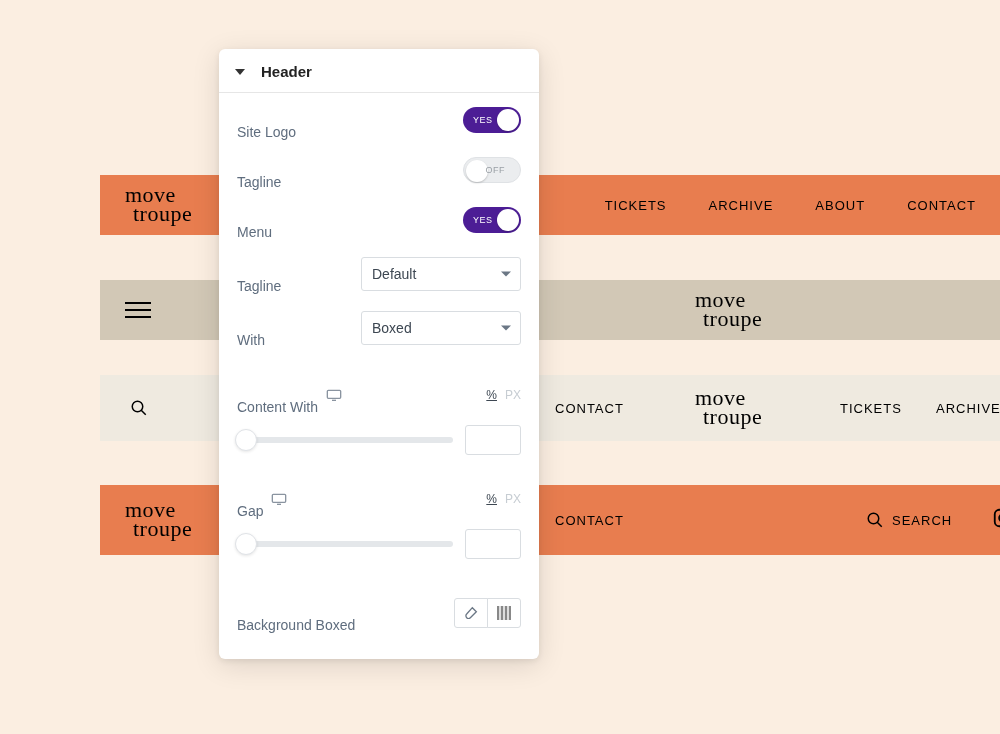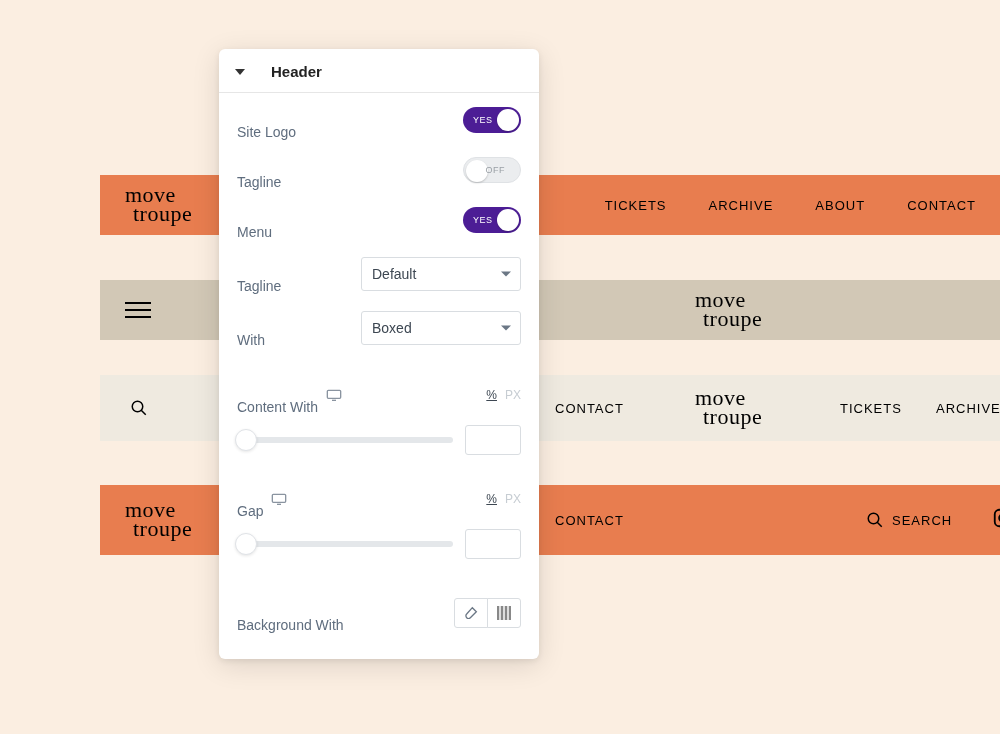--- a/index.html
+++ b/index.html
@@ -91,21 +91,21 @@
     left: 219px;
     top: 49px;
     width: 320px;
     background: #fff;
     border-radius: 6px;
     box-shadow: 0 6px 28px rgba(0,0,0,0.12), 0 2px 6px rgba(0,0,0,0.08);
   }
   .panel-header {
     display: flex;
     align-items: center;
-    gap: 26px;
+    gap: 16px;
     padding: 14px 16px 12px;
     border-bottom: 1px solid #e6e6e6;
   }
   .caret {
     width: 0; height: 0;
     border-left: 5px solid transparent;
     border-right: 5px solid transparent;
     border-top: 6px solid #333;
   }
   .panel-title { font-size: 15px; font-weight: 700; color: #222; }
@@ -374,21 +374,21 @@
       </div>
       <div class="slider-body">
         <div class="slider-track">
           <div class="slider-thumb"></div>
         </div>
         <input class="slider-val" value="" style="">
       </div>
     </div>
 
     <div class="bg-type-row">
-      <span class="row-label">Background With</span>
+      <span class="row-label">Background Boxed</span>
       <div class="bg-buttons">
         <div class="bg-btn">
           <svg width="16" height="16" viewBox="0 0 24 24" fill="none" stroke="#6b7785" stroke-width="2">
             <path d="M14 4l6 6-9 9c-1.5 1.5-4 1.5-5.5 0s-1.5-4 0-5.5L14 4z"></path>
           </svg>
         </div>
         <div class="bg-btn">
           <span class="grad-stripes"></span>
         </div>
       </div>

